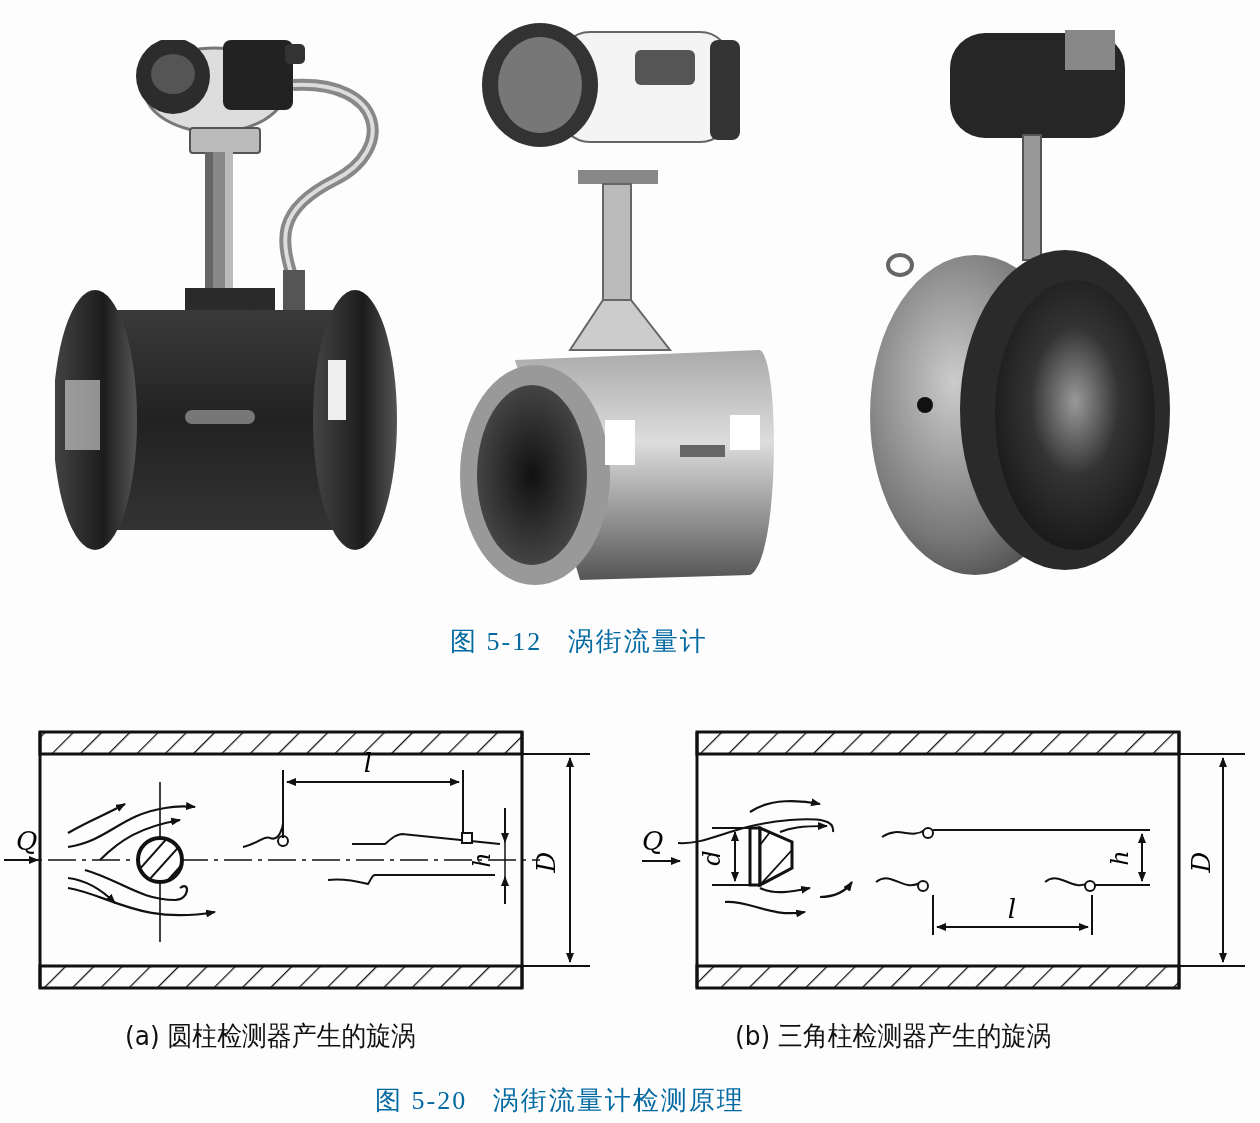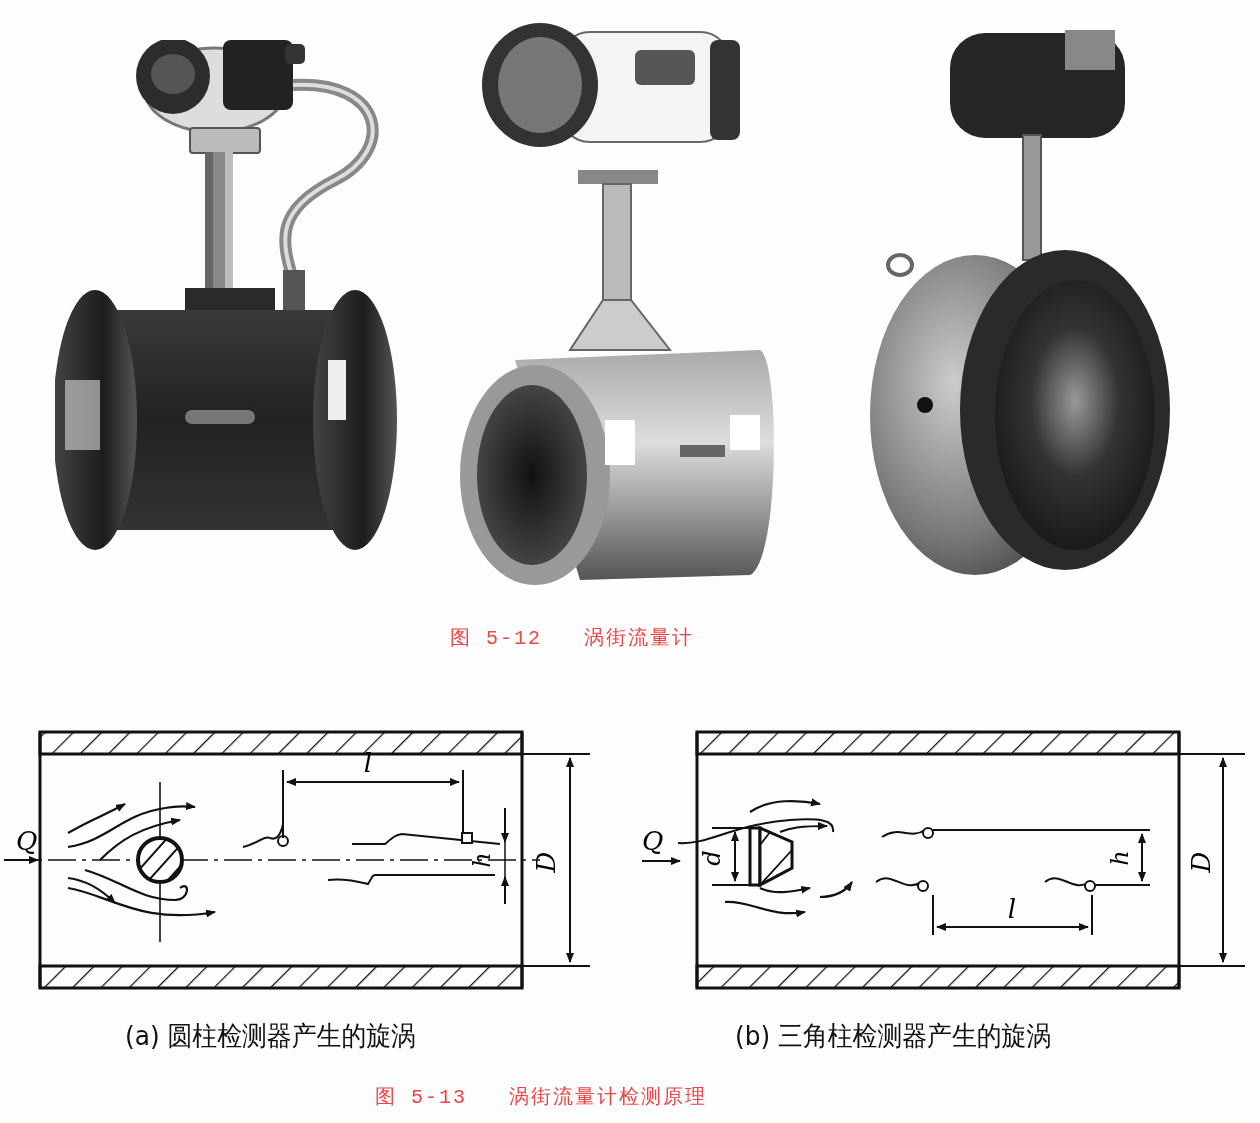--- a/index.html
+++ b/index.html
@@ -5,22 +5,22 @@
   html, body { margin:0; padding:0; }
   body {
     width:1260px; height:1123px; position:relative; overflow:hidden;
     background:#fdfdfe;
     font-family:"DejaVu Serif", serif;
     color:#111;
   }
   .abs { position:absolute; }
   .photo { position:absolute; }
   .caption {
-    position:absolute; font-family:Liberation Mono, monospace;
-    font-size:20px; letter-spacing:2px; color:#ef4444; white-space:pre;
+    position:absolute; font-family:Liberation Serif, serif;
+    font-size:26px; letter-spacing:2px; color:#0369a1; white-space:pre;
   }
   .subcap {
     position:absolute; font-family:"DejaVu Sans", sans-serif;
     font-size:27px; color:#111; white-space:pre; transform:scaleX(0.92); transform-origin:left center;
   }
   svg text { font-family:"DejaVu Serif", serif; font-style:italic; }
 </style>
 </head>
 <body>
 
@@ -246,13 +246,13 @@
 
   <line x1="313" y1="175" x2="313" y2="215" stroke="#111" stroke-width="2"></line>
   <line x1="472" y1="175" x2="472" y2="215" stroke="#111" stroke-width="2"></line>
   <line x1="317" y1="207" x2="468" y2="207" stroke="#111" stroke-width="2" marker-start="url(#arr2S)" marker-end="url(#arr2)"></line>
   <text x="392" y="198" font-size="26" text-anchor="middle">l</text>
 </svg>
 
 <div class="subcap" style="left:125px;top:1018px;">(a) 圆柱检测器产生的旋涡</div>
 <div class="subcap" style="left:735px;top:1018px;">(b) 三角柱检测器产生的旋涡</div>
 
-<div class="caption" style="left:375px;top:1083px;">图 5-13   涡街流量计检测原理</div>
+<div class="caption" style="left:375px;top:1083px;">图 5-20   涡街流量计检测原理</div>
 
 </body></html>

